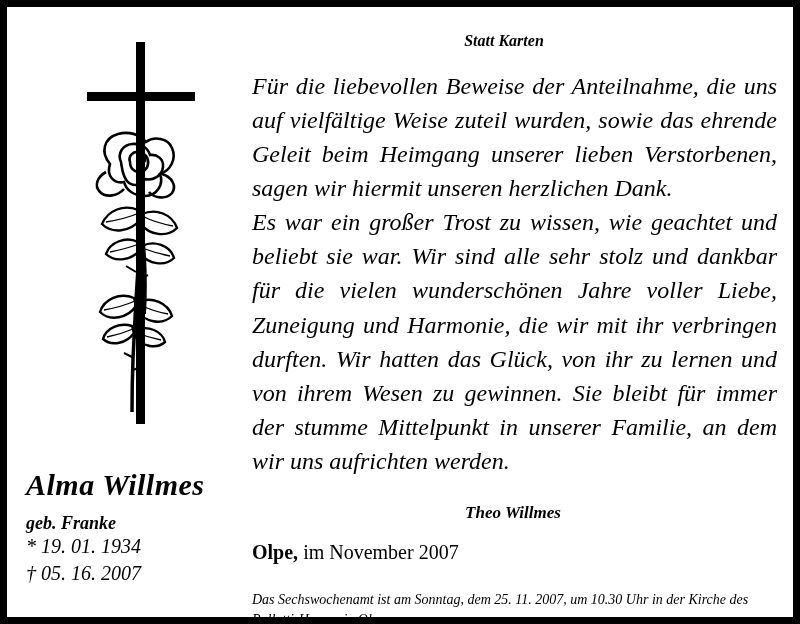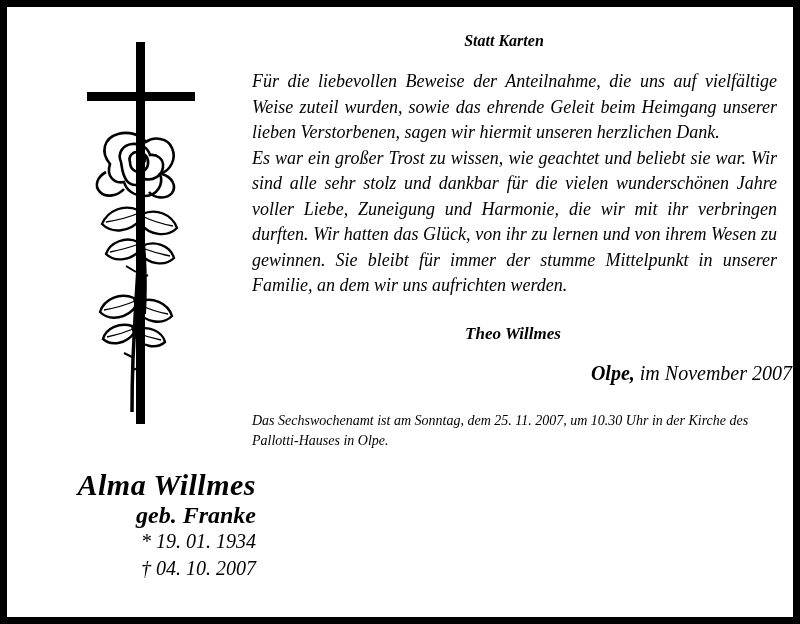--- a/index.html
+++ b/index.html
@@ -31,40 +31,40 @@
   .emblem {
     position: absolute;
     left: 0;
     top: 0;
     width: 238px;
     height: 420px;
   }
 
   .deceased-block {
     position: absolute;
-    left: 4px;
+    left: 12px;
     top: 455px;
     width: 238px;
-    text-align: right;
+    text-align: left;
   }
   .deceased-name {
     font-family: "Liberation Serif", serif;
     font-weight: bold;
     font-style: italic;
     font-size: 30px;
     letter-spacing: 0.5px;
     line-height: 1.05;
     white-space: nowrap;
   }
   .deceased-maiden {
     font-family: "Liberation Serif", serif;
     font-weight: bold;
     font-style: italic;
-    font-size: 24px;
-    margin-top: 1px;
+    font-size: 18px;
+    margin-top: 12px;
   }
   .date-line {
     font-family: "Liberation Serif", serif;
     font-style: italic;
     font-size: 20px;
     line-height: 1.25;
   }
 
   
   .right-col {
@@ -82,21 +82,21 @@
     font-size: 16px;
     text-align: center;
     margin-top: 18px;
     margin-left: -36px;
   }
 
   .body-text {
     margin-top: 19px;
     font-family: "Liberation Serif", serif;
     font-style: italic;
-    font-size: 18px;
+    font-size: 24px;
     line-height: 1.42;
     text-align: justify;
     width: 525px;
   }
   .body-text p {
     margin: 0;
   }
   .body-text p.first {
     text-align: justify;
   }
@@ -114,23 +114,21 @@
     font-weight: bold;
     font-style: italic;
     font-size: 17px;
     line-height: 1.26;
     white-space: nowrap;
   }
 
   .place-date {
     margin-top: 18px;
     font-family: "Liberation Serif", serif;
-    font-style: italic;
     font-size: 20px;
-    text-align: right;
   }
   .place-date .place {
     font-weight: bold;
   }
 
   .notice {
     margin-top: 26px;
     font-family: "Liberation Serif", serif;
     font-style: italic;
     font-size: 14px;
@@ -200,21 +198,21 @@
           <path d="M120 344 L110 339"></path>
           <path d="M119 356 L129 352"></path>
         </g>
       </svg>
     </div>
 
     <div class="deceased-block">
       <div class="deceased-name">Alma Willmes</div>
       <div class="deceased-maiden">geb. Franke</div>
       <div class="date-line">* 19. 01. 1934</div>
-      <div class="date-line" style="margin-top:2px;">† 04. 10. 2007</div>
+      <div class="date-line" style="margin-top:2px;">† 05. 16. 2007</div>
     </div>
 
   </div>
 
   <div class="right-col">
 
     <div class="statt-karten">Statt Karten</div>
 
     <div class="body-text">
       <p class="first">Für die liebevollen Beweise der Anteilnahme, die uns auf vielfältige Weise zuteil wurden, sowie das ehrende Geleit beim Heimgang unserer lieben Verstorbenen, sagen wir hiermit unseren herzlichen Dank.</p>

